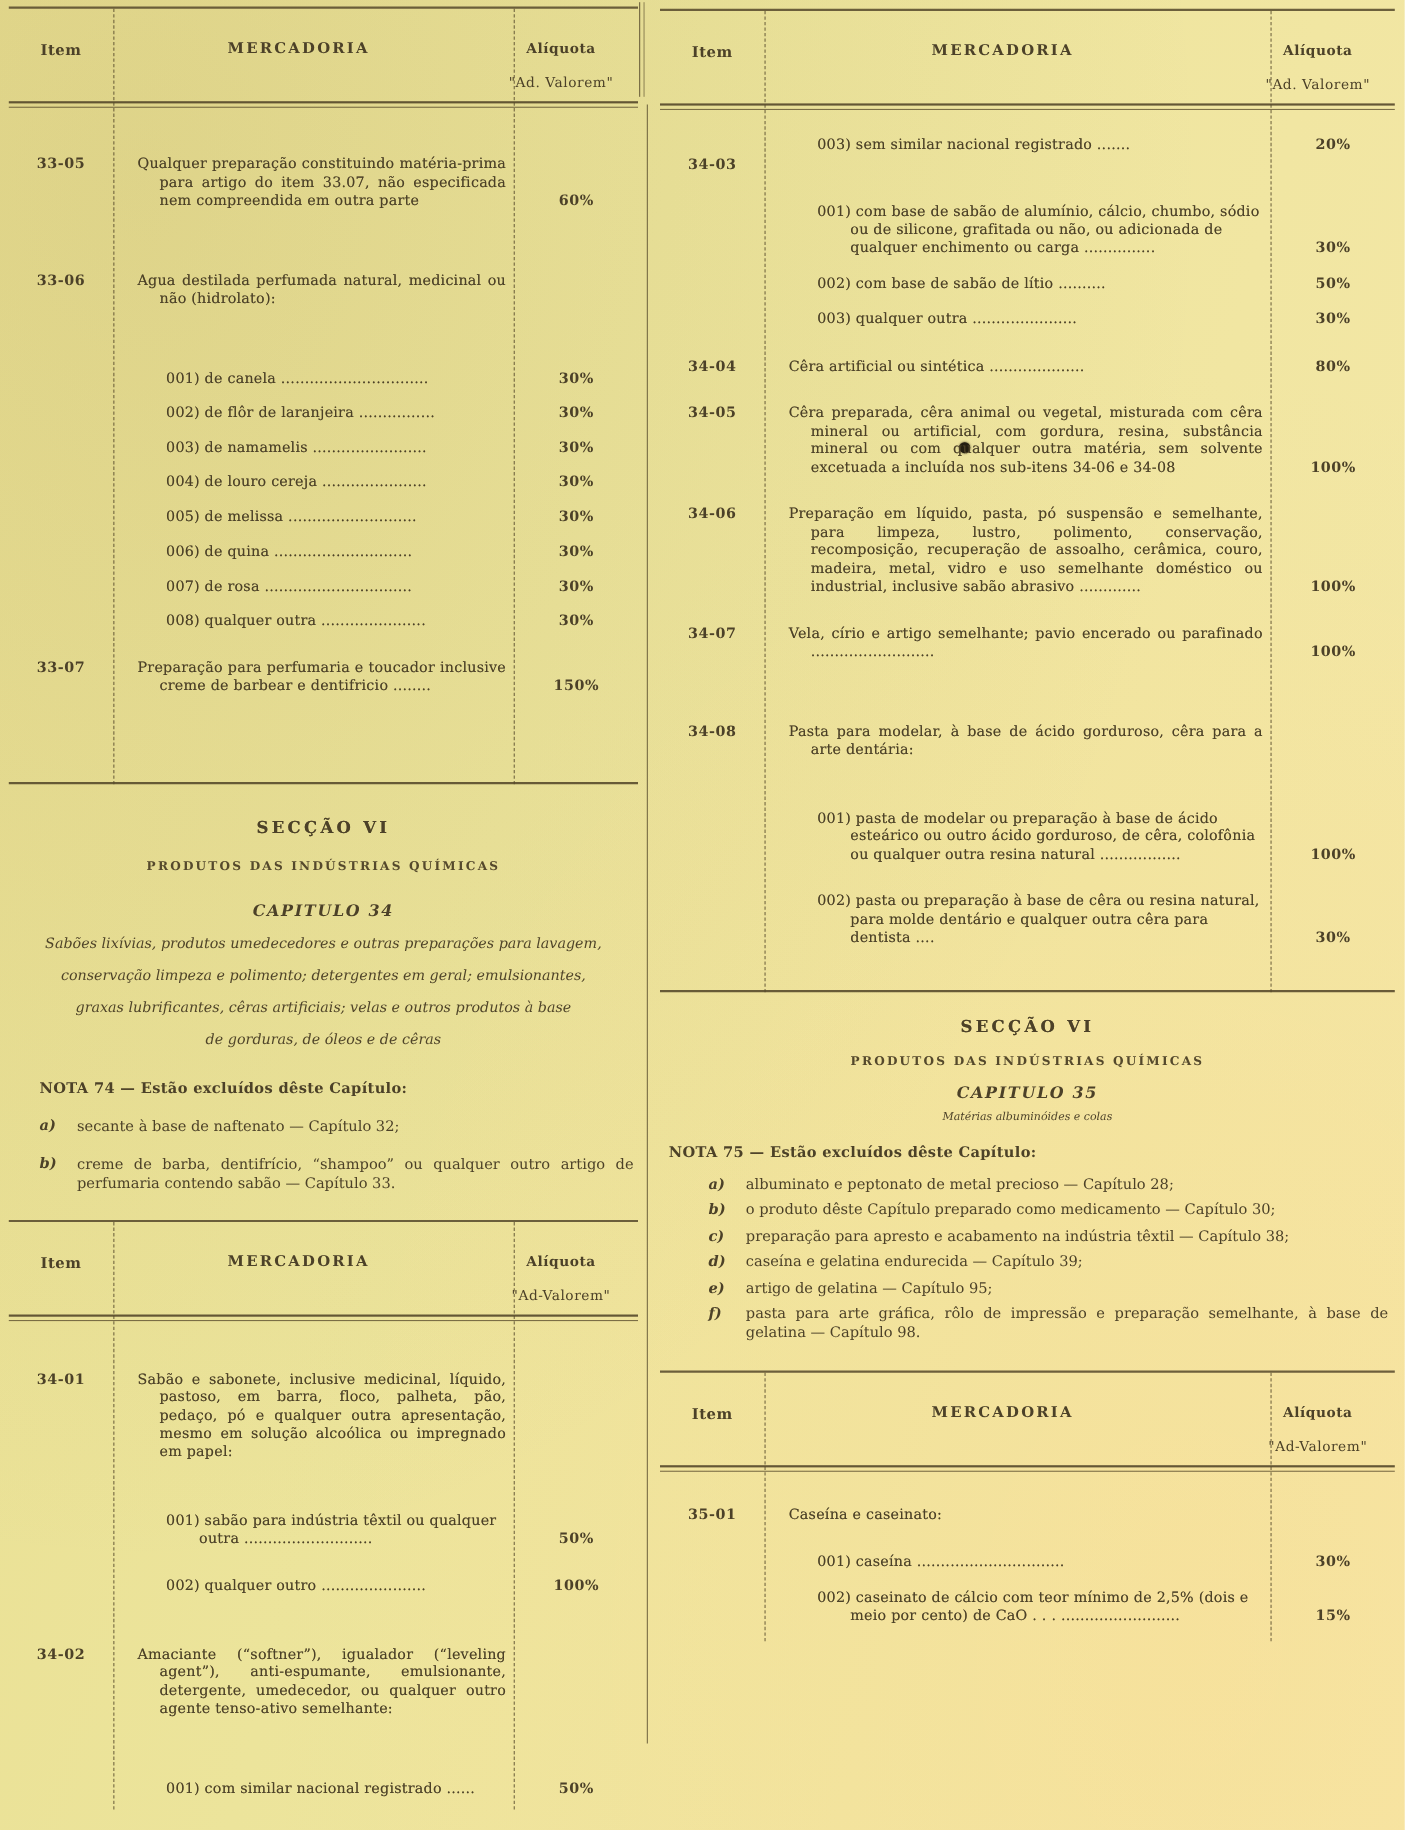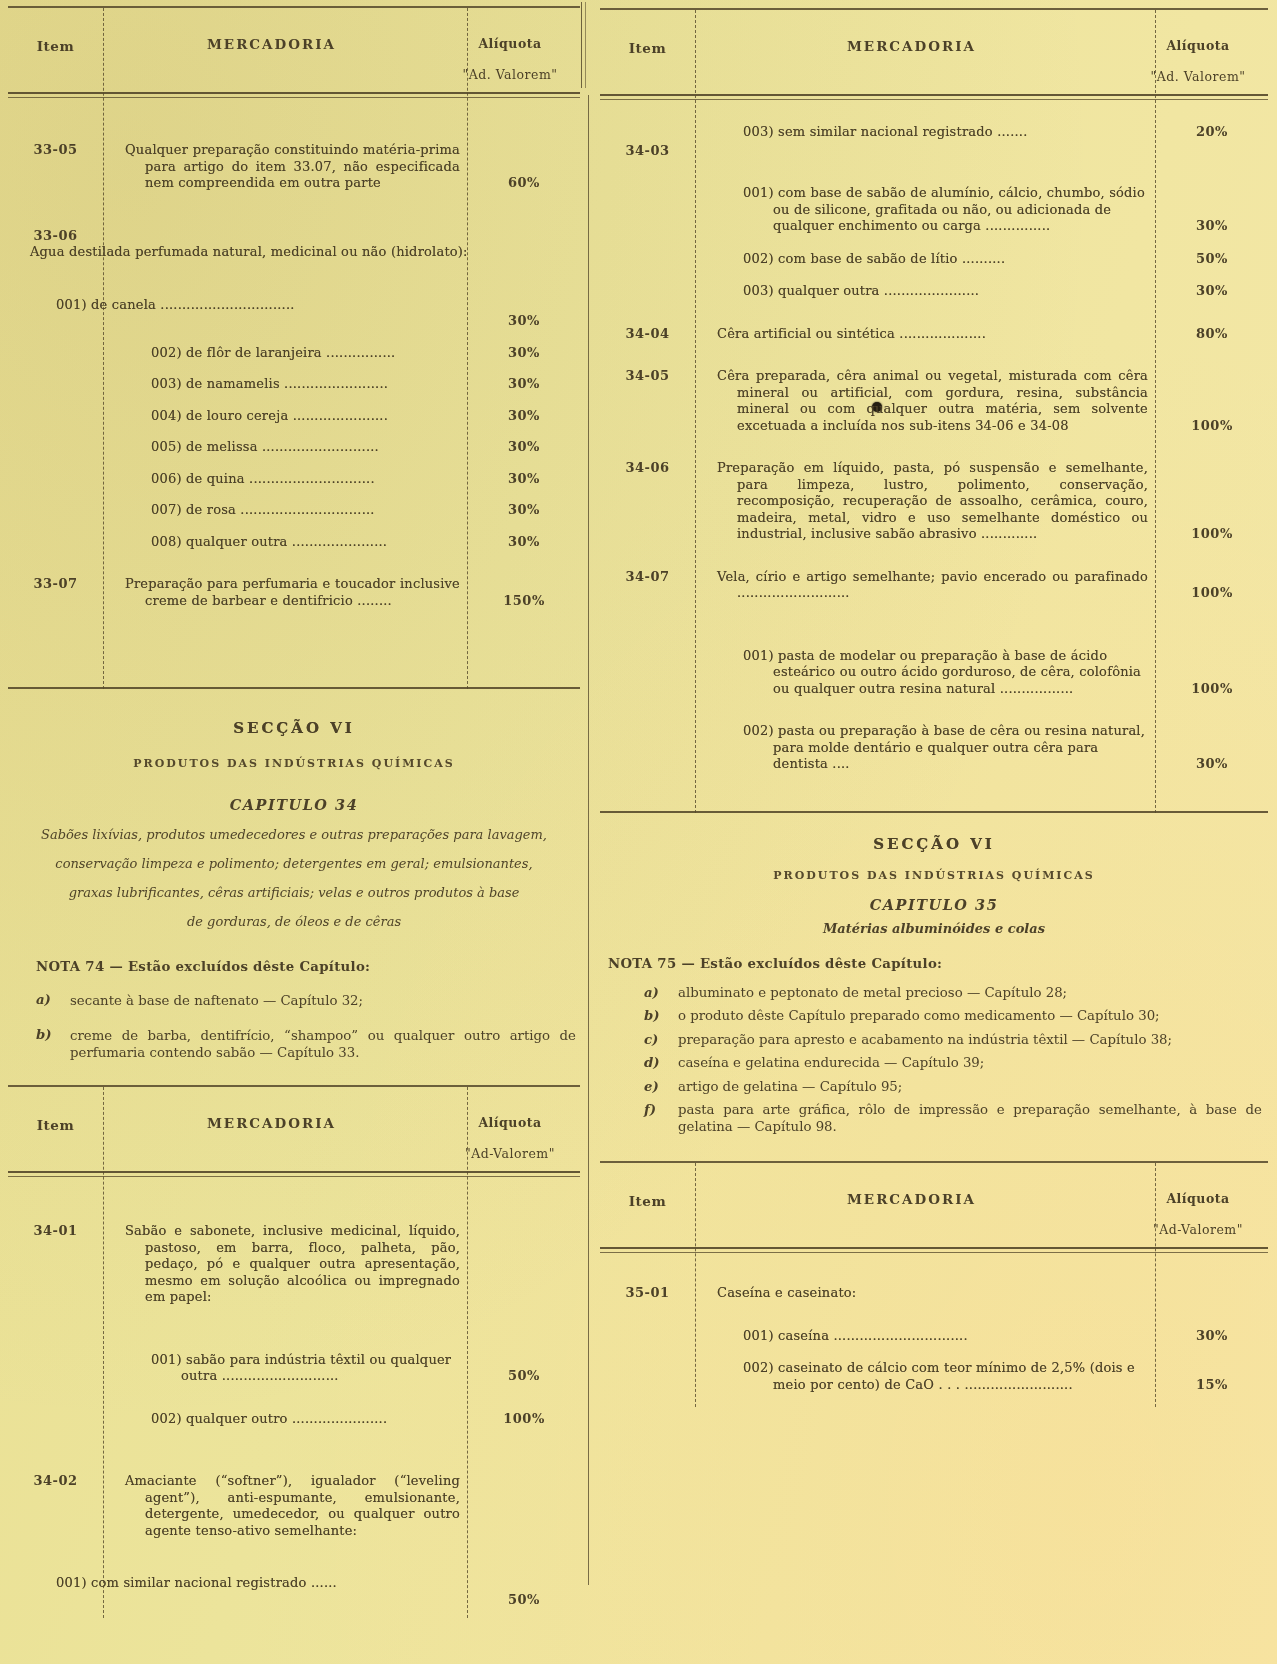--- a/index.html
+++ b/index.html
@@ -39,35 +39,35 @@
   .tbody{position:relative;}
 
   .trow{display:flex;font-size:13px;line-height:16.5px;}
   .c-item{width:95px;text-align:center;font-weight:bold;align-self:flex-start;letter-spacing:0.5px;}
   .c-desc{flex:1;padding:0 8px 0 42px;text-indent:-20px;text-align:justify;
           letter-spacing:0.2px;text-shadow:0 0 0.5px rgba(70,58,30,0.55);}
   .c-rate{width:112px;text-align:center;align-self:flex-end;font-weight:bold;letter-spacing:0.5px;}
   .trow.sub .c-desc{padding-left:78px;text-indent:-30px;text-align:left;}
 
   .mt-xs{margin-top:2px;}  .mt-sub{margin-top:15px;} .mt-s{margin-top:16px;}
-  .mt-m{margin-top:26px;}  .mt-l{margin-top:36px;flex-direction:column;}  .mt-xl{margin-top:46px;}
+  .mt-m{margin-top:26px;}  .mt-l{margin-top:56px;}  .mt-xl{margin-top:46px;}
 
   .t1L .tbody{padding:44px 0 78px;}
   .t2L .tbody{padding:46px 0 10px;}
   .t1R .tbody{padding:24px 0 38px;}
   .t2R .tbody{padding:32px 0 14px;}
 
   
   .sec-block{text-align:center;}
   .sec-title{font-weight:bold;font-size:15px;letter-spacing:3px;text-shadow:0 0 0.6px rgba(60,50,25,0.6);}
   .sec-sub{font-size:11px;letter-spacing:2px;font-weight:bold;color:#55492c;}
   .cap-title{font-weight:bold;font-style:italic;font-size:14.5px;letter-spacing:1.5px;}
   .cap-desc{font-style:italic;font-weight:normal;font-size:13px;color:#4f4429;}
   .cap-desc div{margin-top:14px;}
-  .cap-sub{font-style:italic;font-weight:bold;font-size:13px;}
+  .cap-sub{font-style:italic;font-weight:normal;font-size:10px;}
 
   .nota{font-size:13.3px;}
   .nota-title{font-weight:bold;letter-spacing:0.3px;}
   .nota-item{display:flex;margin-top:18px;}
   .nota-item .lbl{width:34px;text-align:left;font-style:italic;font-weight:bold;flex:none;}
   .nota-item .txt{flex:1;text-align:justify;line-height:17px;}
   .nota-left{padding:0 4px 0 28px;}
   .nota-right{padding:0 6px 0 44px;}
   .nota-right .nota-item{margin-top:7px;}
   .nota-right .nota-item .txt{line-height:16.5px;}
@@ -273,20 +273,25 @@
         <div class="trow mt-m">
           <div class="c-item">34-06</div>
           <div class="c-desc">Preparação em líquido, pasta, pó suspensão e semelhante, para limpeza, lustro, polimento, conservação, recomposição, recuperação de assoalho, cerâmica, couro, madeira, metal, vidro e uso semelhante doméstico ou industrial, inclusive sabão abrasivo .............</div>
           <div class="c-rate">100%</div>
         </div>
         <div class="trow mt-m">
           <div class="c-item">34-07</div>
           <div class="c-desc">Vela, círio e artigo semelhante; pavio encerado ou parafinado ..........................</div>
           <div class="c-rate">100%</div>
         </div>
+        <div class="trow mt-l">
+          <div class="c-item">34-08</div>
+          <div class="c-desc">Pasta para modelar, à base de ácido gorduroso, cêra para a arte dentária:</div>
+          <div class="c-rate"></div>
+        </div>
         <div class="trow sub mt-xl">
           <div class="c-item"></div>
           <div class="c-desc">001) pasta de modelar ou preparação à base de ácido esteárico ou outro ácido gorduroso, de cêra, colofônia ou qualquer outra resina natural .................</div>
           <div class="c-rate">100%</div>
         </div>
         <div class="trow sub mt-m">
           <div class="c-item"></div>
           <div class="c-desc">002) pasta ou preparação à base de cêra ou resina natural, para molde dentário e qualquer outra cêra para dentista ....</div>
           <div class="c-rate">30%</div>
         </div>

